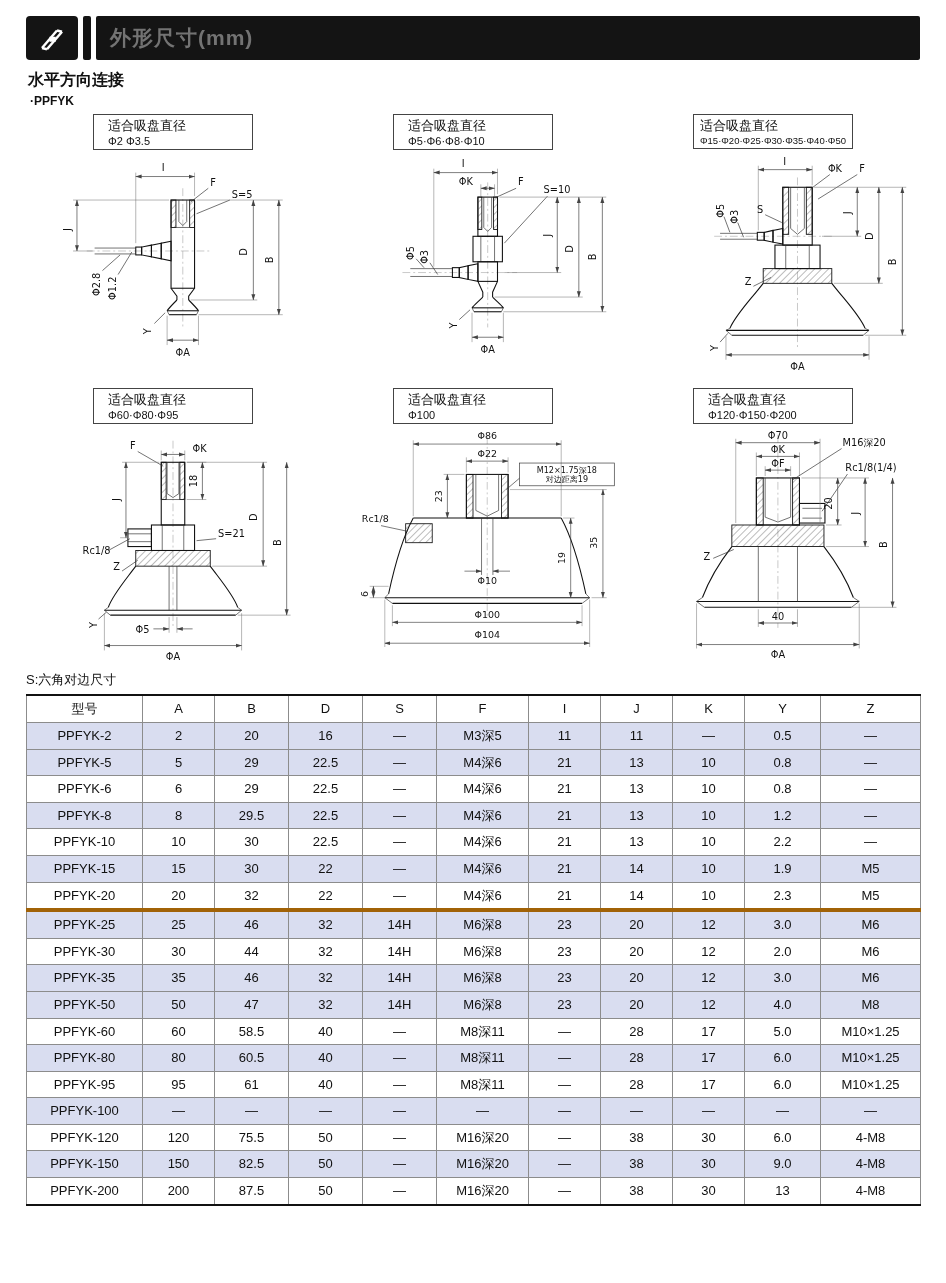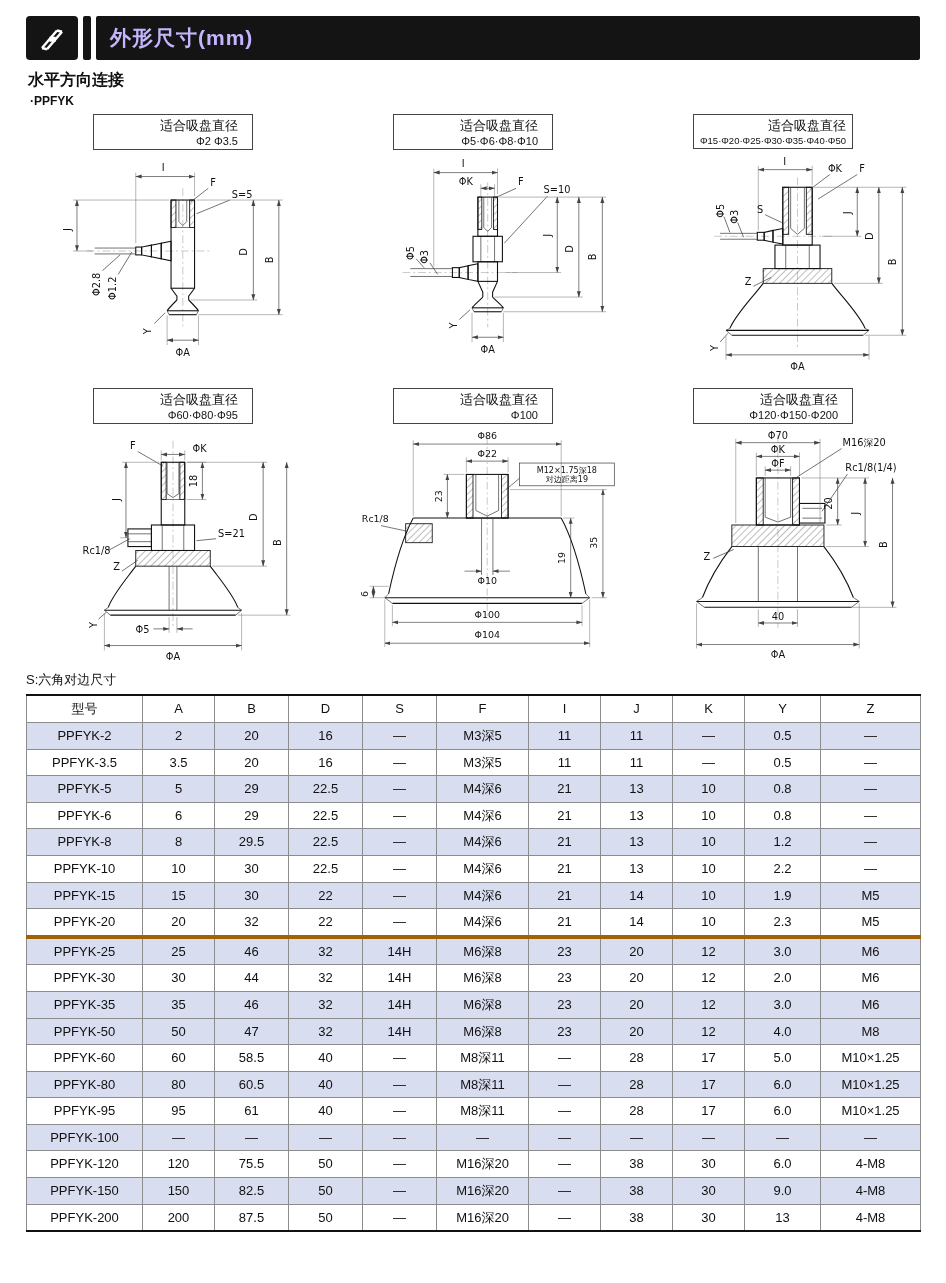--- a/index.html
+++ b/index.html
@@ -2,28 +2,28 @@
 <html><head>
 <meta charset="utf-8">
 <style>
   html,body{margin:0;padding:0;background:#fff;}
   .page{width:946px;height:1283px;box-sizing:border-box;padding:16px 26px 0 26px;overflow:hidden;
         background:#fff;color:#111;font-family:"Liberation Sans","DejaVu Sans",sans-serif;position:relative;}
   
   .hdr{display:flex;align-items:stretch;height:44px;}
   .hdr-icon{width:52px;background:#141414;border-radius:4px;display:flex;align-items:center;justify-content:center;}
   .hdr-strip{width:8px;background:#141414;margin-left:5px;border-radius:2px;}
-  .hdr-bar{flex:1;background:#141414;margin-left:5px;display:flex;align-items:center;color:#c4b5fd;
+  .hdr-bar{flex:1;background:#141414;margin-left:5px;display:flex;align-items:center;color:#737373;
            font-weight:bold;font-size:21px;padding-left:14px;letter-spacing:1px;border-radius:2px;}
   .subtitle{font-size:16px;font-weight:bold;margin:10px 2px 0 2px;}
   .series{font-size:12px;font-weight:bold;margin:3px 0 6px 4px;}
   
   .drawings{display:grid;grid-template-columns:1fr 1fr 1fr;column-gap:6px;row-gap:6px;}
   .cell{display:flex;flex-direction:column;align-items:center;}
-  .cap{border:1px solid #444;text-align:right;padding:2px 14px;min-width:160px;box-sizing:border-box;background:#fff;}
+  .cap{border:1px solid #444;text-align:left;padding:2px 14px;min-width:160px;box-sizing:border-box;background:#fff;}
   .cap .l1{font-size:13px;}
   .cap .l2{font-size:11px;}
   .cell:nth-child(3) .cap{padding:2px 6px;}
   .cell:nth-child(3) .cap .l2{font-size:9.5px;}
   svg.drawing{width:100%;height:auto;margin-top:3px;}
   svg .ol{fill:none;stroke:#111;stroke-width:1.1;}
   svg .thin{fill:none;stroke:#333;stroke-width:0.7;}
   svg .dim{stroke:#444;stroke-width:0.7;fill:none;}
   svg .ext{stroke:#777;stroke-width:0.55;fill:none;}
   svg .cl{stroke:#999;stroke-width:0.55;stroke-dasharray:8 3 2 3;fill:none;}
@@ -533,33 +533,20 @@
           <td>20</td>
           <td>16</td>
           <td>—</td>
           <td>M3深5</td>
           <td>11</td>
           <td>11</td>
           <td>—</td>
           <td>0.5</td>
           <td>—</td>
         </tr>
-        <tr>
-          <td>PPFYK-3.5</td>
-          <td>3.5</td>
-          <td>20</td>
-          <td>16</td>
-          <td>—</td>
-          <td>M3深5</td>
-          <td>11</td>
-          <td>11</td>
-          <td>—</td>
-          <td>0.5</td>
-          <td>—</td>
-        </tr>
         <tr class="alt">
           <td>PPFYK-5</td>
           <td>5</td>
           <td>29</td>
           <td>22.5</td>
           <td>—</td>
           <td>M4深6</td>
           <td>21</td>
           <td>13</td>
           <td>10</td>

